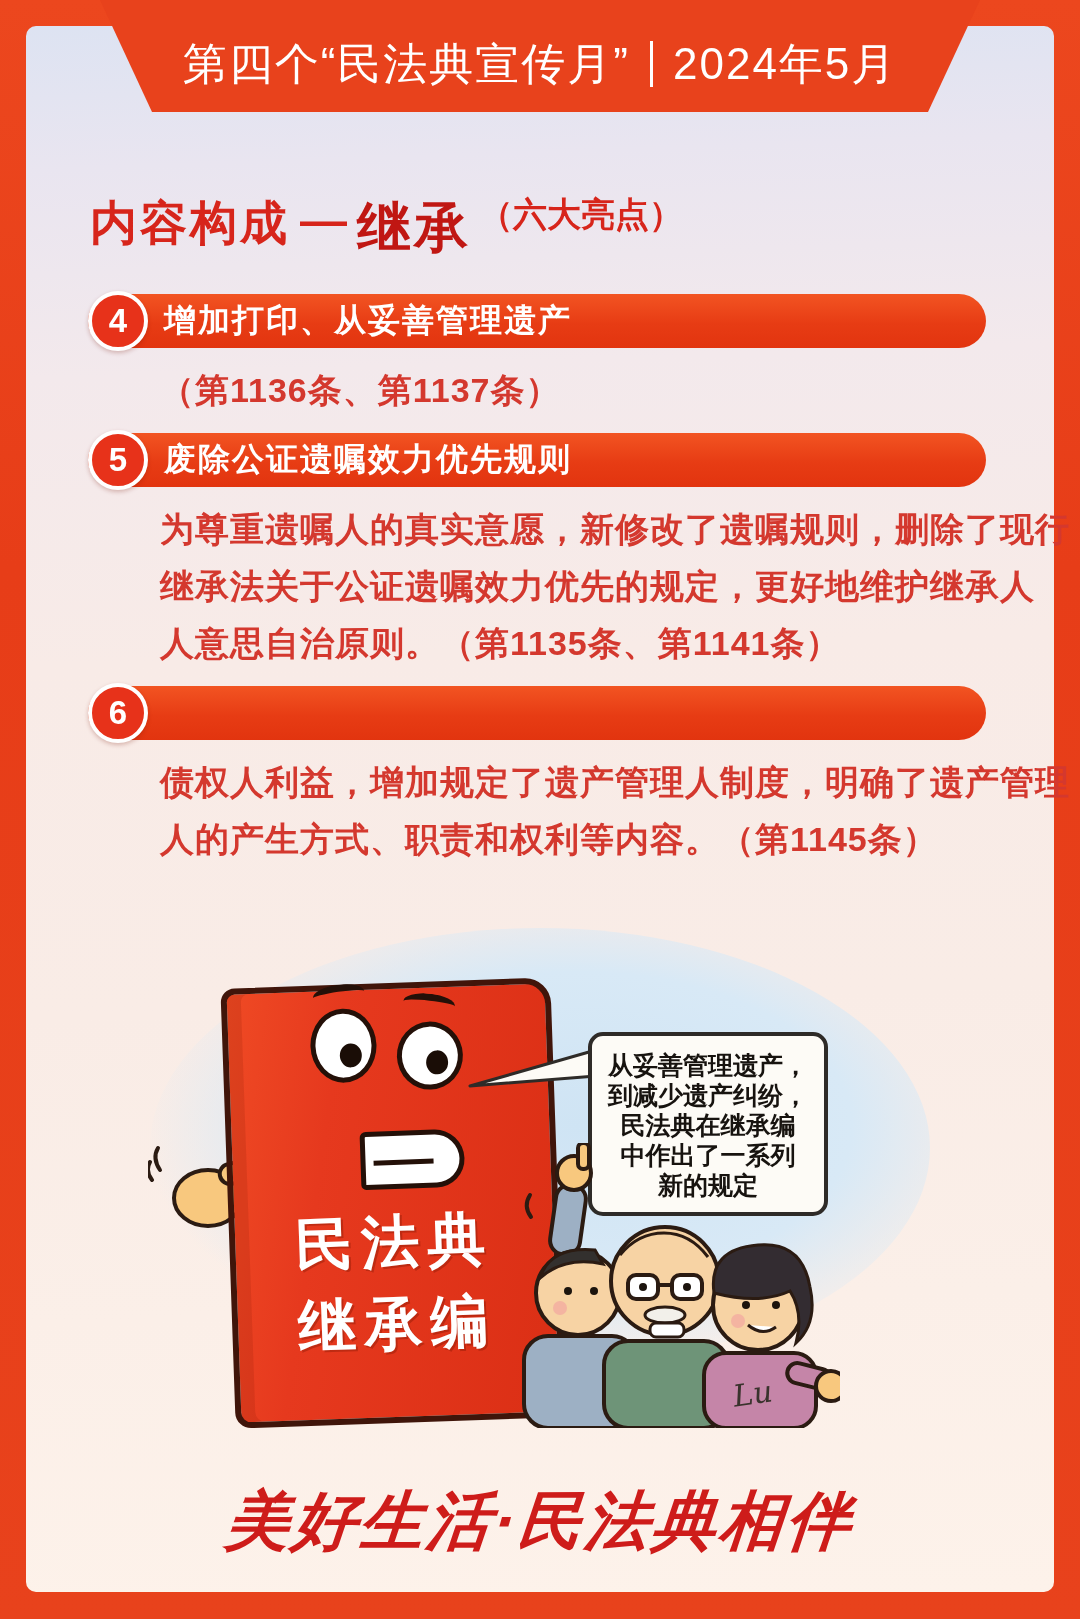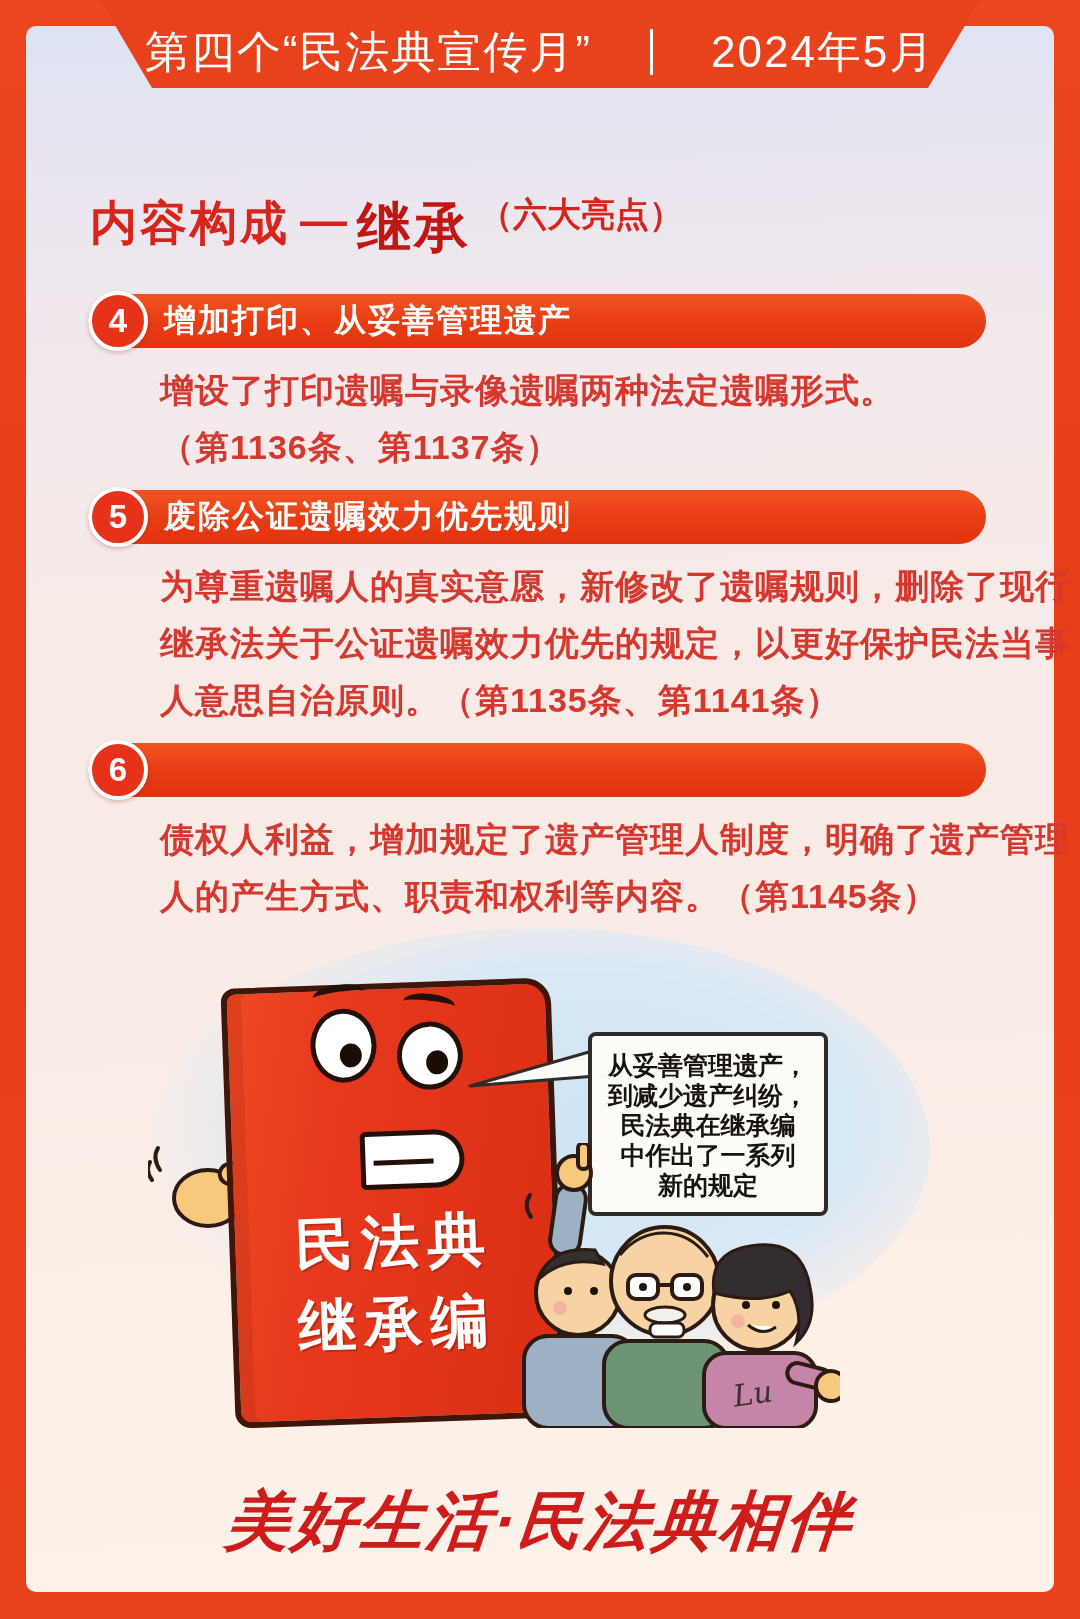--- a/index.html
+++ b/index.html
@@ -10,26 +10,25 @@
     background:linear-gradient(180deg,#ec471e 0%,#e73d18 35%,#e8421c 100%);
   }
   
   .panel {
     position:absolute; left:26px; top:26px; width:1028px; height:1566px;
     border-radius:10px;
     background:linear-gradient(178deg,#dde3f2 0%,#e9e5f0 9%,#f3e9ec 22%,#f8ebe7 40%,#f9ece6 62%,#fdf2ea 100%);
   }
   
   .banner {
-    position:absolute; left:100px; top:0; width:880px; height:88px;
+    position:absolute; left:100px; top:0; width:880px; height:112px;
     background:#e8421c;
     clip-path:polygon(0 0,100% 0,calc(100% - 52px) 100%,52px 100%);
     display:flex; align-items:center; justify-content:center;
     padding-top:16px;
-    gap:38px;
   }
   .banner-text { color:#ffffff; font-size:44px; font-weight:500; letter-spacing:2px; white-space:nowrap; }
   .banner-divider { display:inline-block; width:3px; height:46px; background:#ffffff; margin:0 20px; vertical-align:middle; }
 
   
   .title-row {
     position:absolute; left:90px; top:192px; display:flex; align-items:flex-start; white-space:nowrap;
   }
   .title-prefix { font-size:47px; font-weight:700; color:#d7251b; letter-spacing:3px; }
   .title-dash { font-size:47px; font-weight:700; color:#d7251b; margin:0 10px; }
@@ -79,21 +78,21 @@
     position:absolute; left:128px; top:142px; width:104px; height:58px;
     background:#ffffff; border:5px solid #241008; border-radius:10px 48px 46px 8px;
   }
   .mouth::after {
     content:""; position:absolute; left:8px; top:24px; width:60px; height:5px; background:#241008;
   }
   .book-title { position:absolute; left:0; right:0; top:212px; text-align:center; color:#ffffff; font-weight:900; font-size:58px; line-height:82px; letter-spacing:8px; text-shadow:2px 2px 0 rgba(120,20,0,.35); }
   .hand-left { position:absolute; left:148px; top:200px; }
   .bubble {
     position:absolute; left:588px; top:104px; width:240px;
-    background:#fdfbf6; border:4px solid #2e2b28; border-radius:8px;
+    background:#fdfbf6; border:4px solid #2e2b28; border-radius:15px;
     padding:14px 6px 12px 6px; text-align:center;
   }
   .bubble-line { font-size:25px; line-height:30px; font-weight:800; color:#17130f; white-space:nowrap; }
   .bubble-pointer { position:absolute; left:468px; top:118px; }
   .people { position:absolute; left:500px; top:215px; }
   .signature { position:absolute; left:733px; top:448px; font-family:"DejaVu Serif",serif; font-style:italic; font-size:30px; color:#3a332d; transform:rotate(-8deg); }
 
   
   .footer {
     position:absolute; left:0; width:100%; top:1478px; text-align:center;
@@ -122,33 +121,32 @@
 </div>
 
 <div class="sections">
 
   <div class="section">
     <div class="bar">
       <span class="badge">4</span>
       <span class="bar-label">增加打印、从妥善管理遗产</span>
     </div>
     <div class="body">
-      <div class="line">增设了打印遗嘱与录像遗嘱两种法定遗嘱形式。</div>
       <div class="line">（第1136条、第1137条）</div>
     </div>
   </div>
 
   <div class="section">
     <div class="bar">
       <span class="badge">5</span>
       <span class="bar-label">废除公证遗嘱效力优先规则</span>
     </div>
     <div class="body">
       <div class="line">为尊重遗嘱人的真实意愿，新修改了遗嘱规则，删除了现行</div>
-      <div class="line">继承法关于公证遗嘱效力优先的规定，以更好保护民法当事</div>
+      <div class="line">继承法关于公证遗嘱效力优先的规定，更好地维护继承人</div>
       <div class="line">人意思自治原则。（第1135条、第1141条）</div>
     </div>
   </div>
 
   <div class="section">
     <div class="bar">
       <span class="badge">6</span>
     </div>
     <div class="body">
       <div class="line">债权人利益，增加规定了遗产管理人制度，明确了遗产管理</div>

